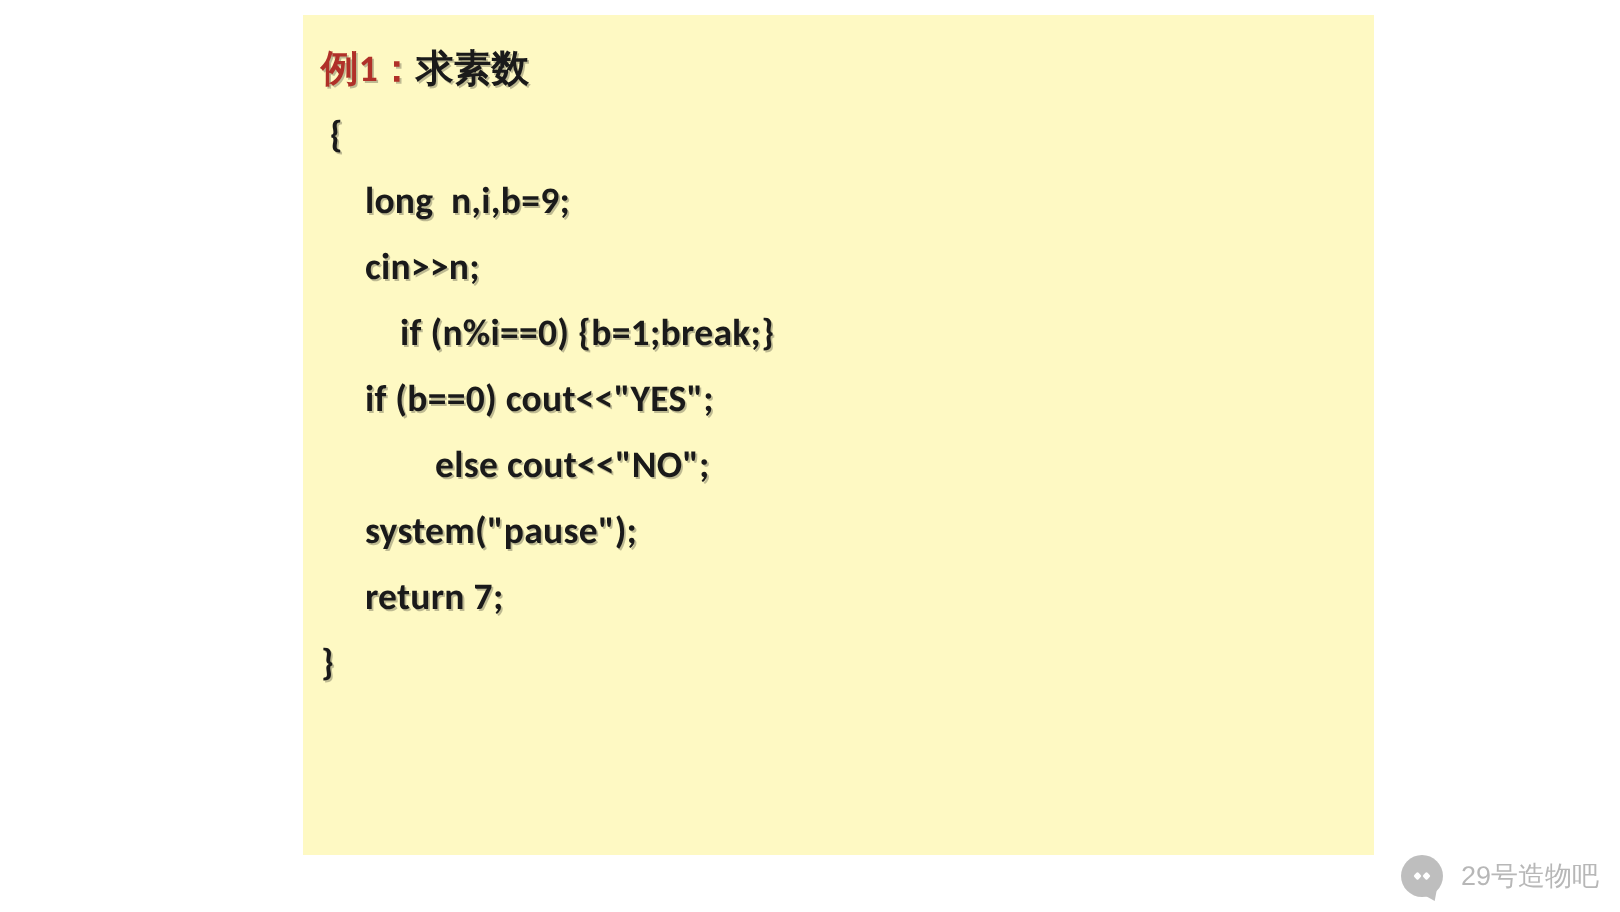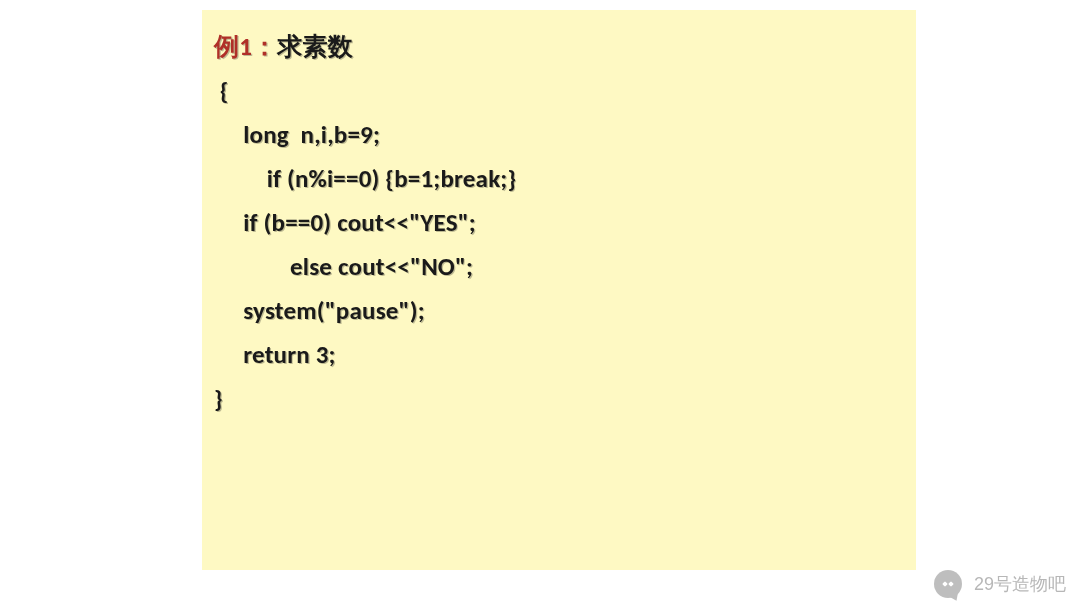--- a/index.html
+++ b/index.html
@@ -82,25 +82,26 @@
     font-family: "Microsoft YaHei", sans-serif;
   }
 </style>
 </head>
 <body>
 
 <div class="code-panel">
   <div class="line"><span class="title-red">例1：</span><span class="title-black">求素数</span></div>
   <div class="line"> {</div>
   <div class="line">     long  n,i,b=9;</div>
+  <div class="line">     cin&gt;&gt;n;</div>
   <div class="line">         if (n%i==0) {b=1;break;}</div>
   <div class="line">     if (b==0) cout&lt;&lt;"YES";</div>
   <div class="line">             else cout&lt;&lt;"NO";</div>
   <div class="line">     system("pause");</div>
-  <div class="line">     return 3;</div>
+  <div class="line">     return 7;</div>
   <div class="line">}</div>
 </div>
 
 <div class="watermark">
   <div class="wm-icon">
     <div class="dots">
         <span></span>
         <span></span>
       </div>
     <div class="bubble-tail"></div>

